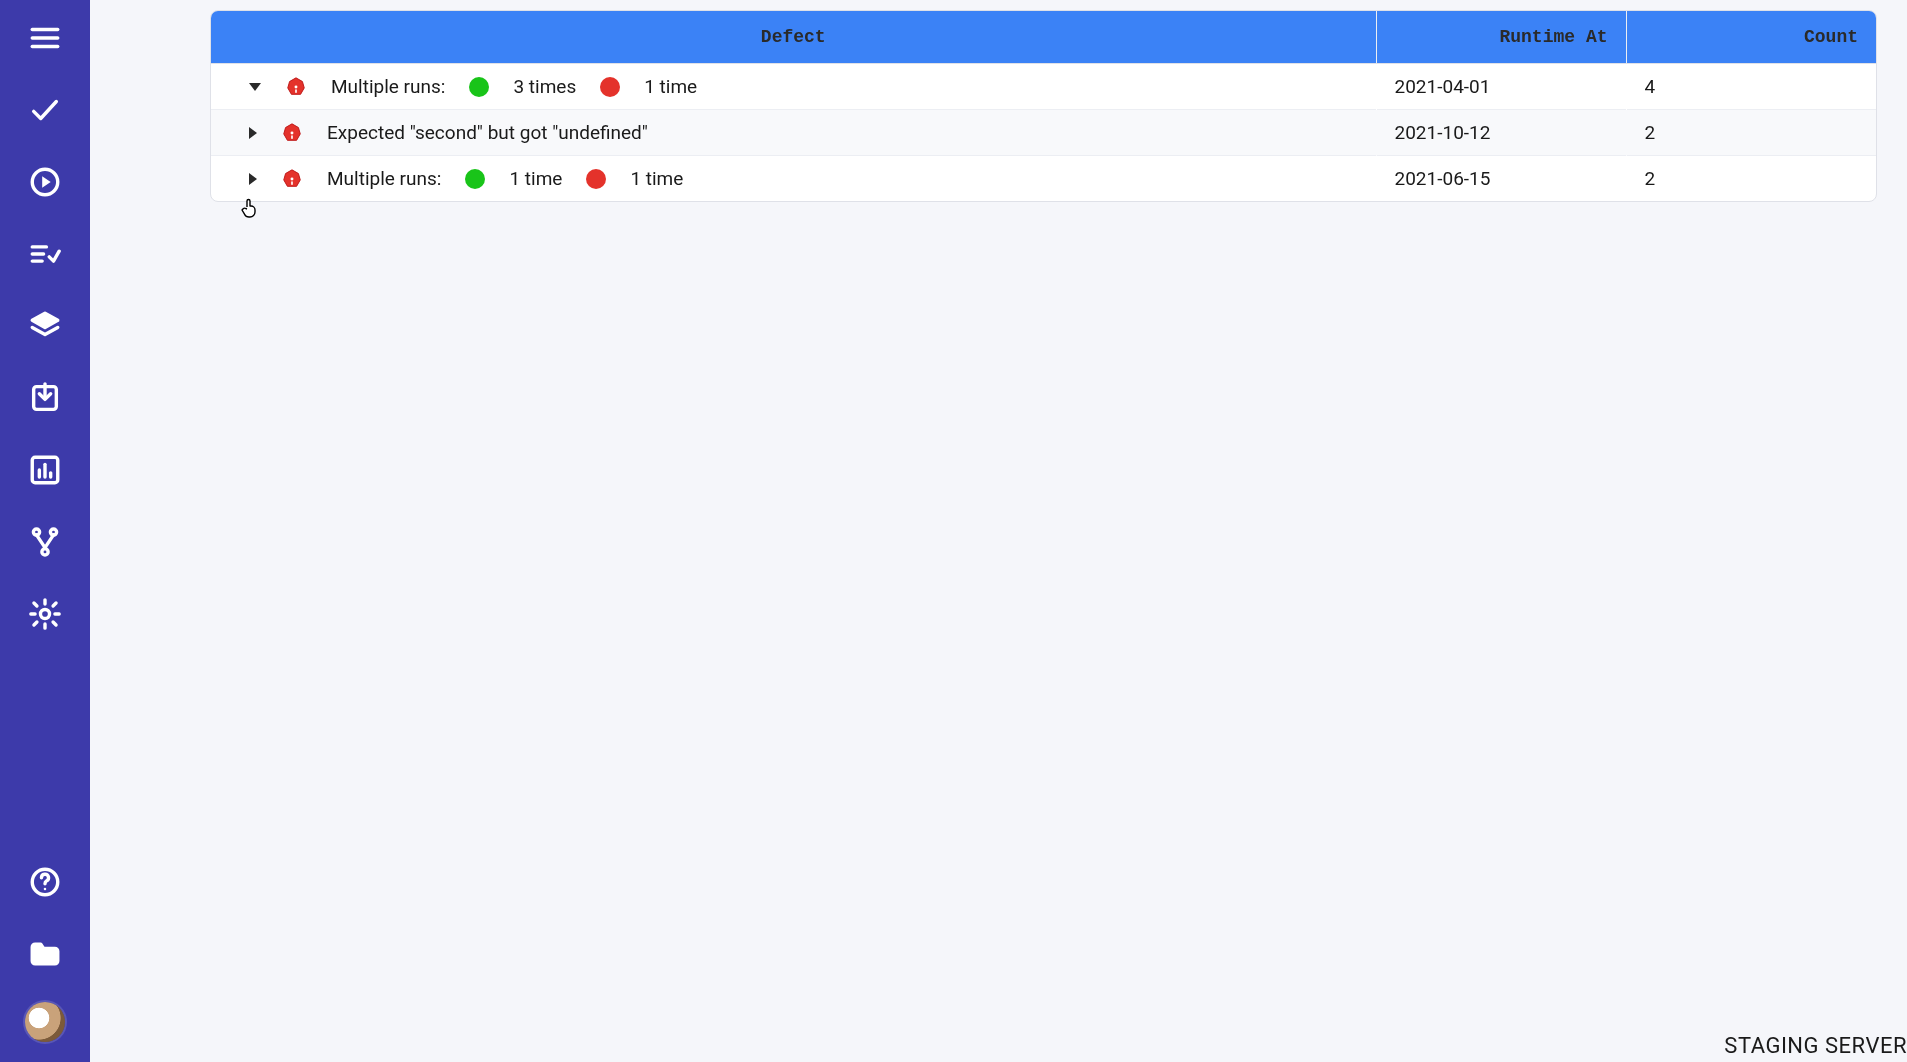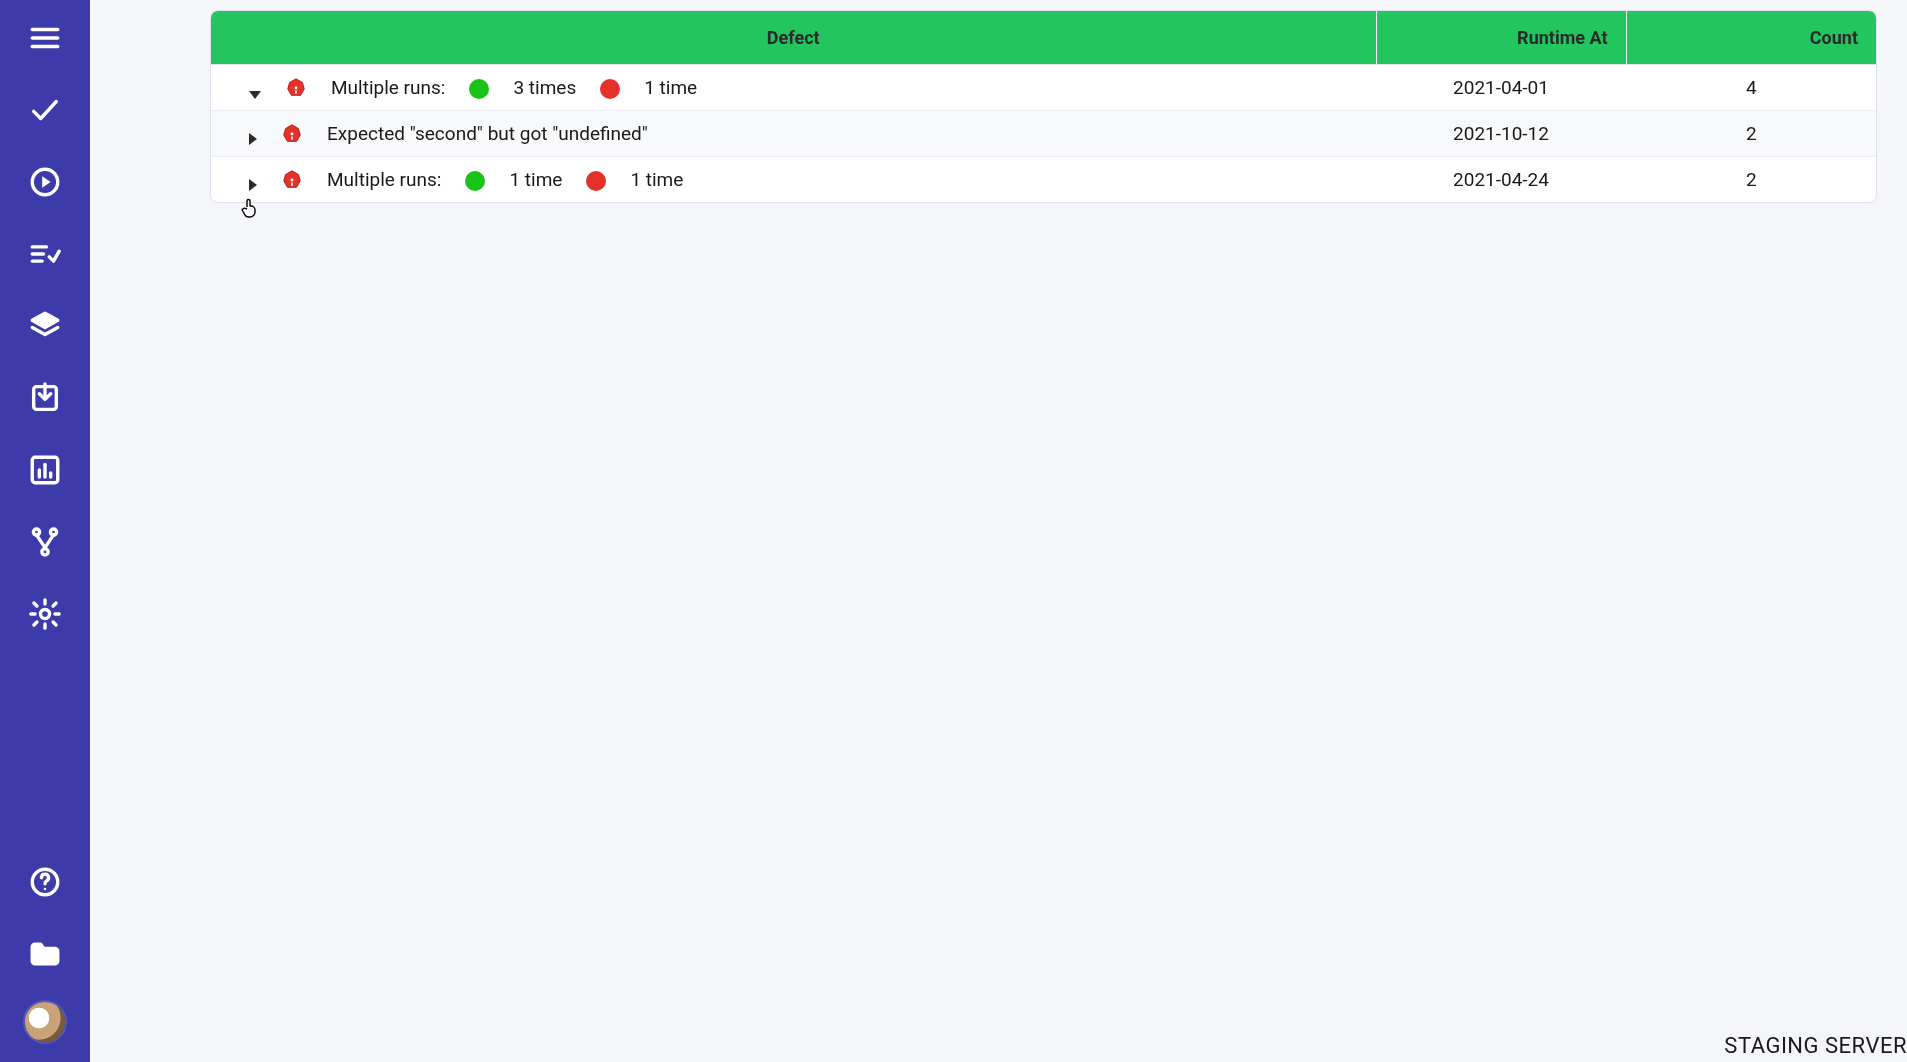--- a/index.html
+++ b/index.html
@@ -83,39 +83,40 @@
       border-radius: 8px;
       overflow: hidden;
       background: #fff;
     }
     table { width: 100%; border-collapse: collapse; }
     thead th {
       font-size: 18px;
       font-weight: 700;
       color: #2a2a2a;
       padding: 16px 18px;
-      background: #22c55e;
+      background: #3b82f6;
       border-bottom: 1px solid #dfe1e8;
+      font-family: Liberation Mono, monospace;
     }
     thead th:nth-child(1) { text-align: center; }
     thead th:nth-child(2) { text-align: right; width: 250px; border-left: 1px solid #eceef3; }
     thead th:nth-child(3) { text-align: right; width: 250px; border-left: 1px solid #eceef3; padding-left: 22px; }
     tbody tr { border-top: 1px solid #eceef3; }
     tbody tr:nth-child(even) { background: #f8f9fb; }
     tbody tr:first-child { background: #fff; }
     tbody td {
       padding: 11px 18px;
       font-size: 19px;
       vertical-align: middle;
     }
     tbody td:nth-child(2),
-    tbody td:nth-child(3) { text-align: center; border-left: 1px solid transparent; }
+    tbody td:nth-child(3) { text-align: left; border-left: 1px solid transparent; }
     .defect-cell {
       display: flex;
-      align-items: flex-end;
+      align-items: center;
       gap: 24px;
       padding-left: 20px;
     }
     .expander {
       width: 0; height: 0;
       border-top: 6px solid transparent;
       border-bottom: 6px solid transparent;
       border-left: 8px solid #2a2a2a;
       flex-shrink: 0;
       cursor: pointer;
@@ -296,21 +297,21 @@
                     <circle cx="12" cy="12" r="1.6" fill="#fff"></circle>
                     <rect x="11.1" y="14.5" width="1.8" height="4" rx="0.9" fill="#fff"></rect>
                   </svg></span>
                 <span>Multiple runs:</span>
                 <span class="status-dot green"></span>
                 <span> 1 time</span>
                 <span class="status-dot red"></span>
                 <span> 1 time</span>
               </div>
             </td>
-            <td>2021-04-24</td>
+            <td>2021-06-15</td>
             <td>2</td>
           </tr>
         </tbody>
     </table>
   </div>
 
   <div class="cursor-hand">
     <svg viewBox="0 0 24 24">
         <path d="M9 11V5a1.5 1.5 0 0 1 3 0v5h1a4 4 0 0 1 4 4v2a5 5 0 0 1-5 5h-1a5 5 0 0 1-4.5-2.8L4 14l1.2-1.2a2 2 0 0 1 2.5-.3L9 13" fill="#fff" stroke="#000" stroke-width="1.4" stroke-linejoin="round"></path>
       </svg>

